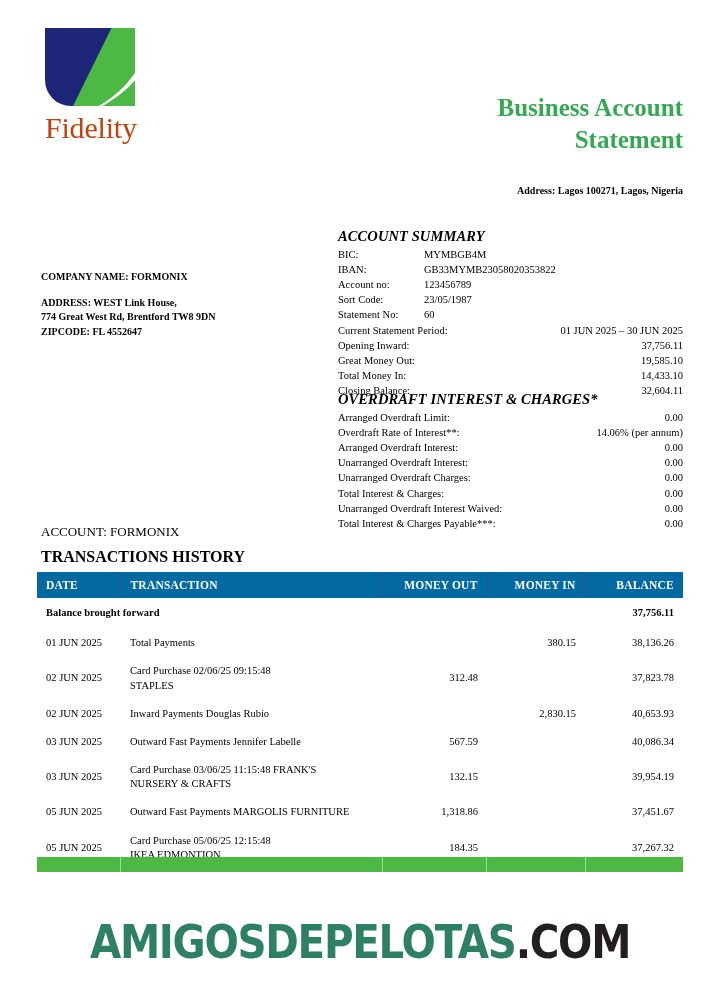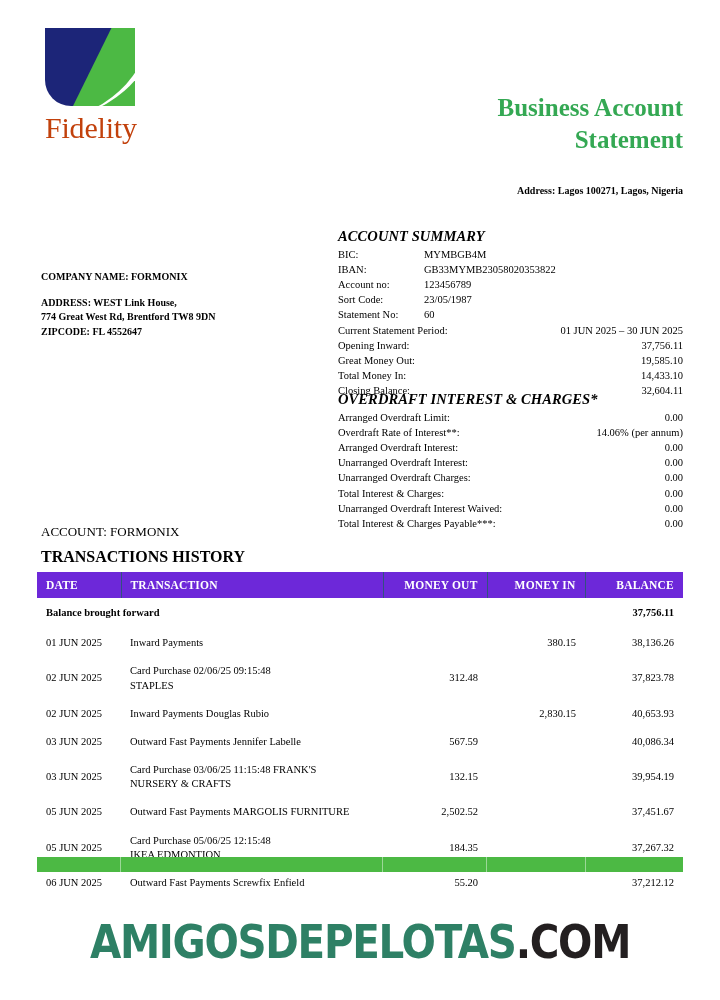--- a/index.html
+++ b/index.html
@@ -156,21 +156,21 @@
   
   .tx-table {
     position: absolute;
     left: 37px;
     top: 572px;
     width: 646px;
     border-collapse: collapse;
     table-layout: fixed;
   }
   .tx-table th {
-    background: #6d28d9;
+    background: #0369a1;
     color: #ffffff;
     font-size: 11.5px;
     font-weight: bold;
     padding: 7px 9px;
     border-right: 1px solid #33507f;
     letter-spacing: 0.2px;
   }
   .tx-table th:last-child { border-right: 0; }
   .tx-table th.l { text-align: left; }
   .tx-table th.r { text-align: right; }
@@ -371,21 +371,21 @@
   </thead>
   <tbody>
     <tr class="brought">
       <td colspan="2">Balance brought forward</td>
       <td></td>
       <td></td>
       <td class="r">37,756.11</td>
     </tr>
   <tr>
         <td>01 JUN 2025</td>
-        <td>Inward Payments</td>
+        <td>Total Payments</td>
         <td class="r"></td>
         <td class="r">380.15</td>
         <td class="r">38,136.26</td>
       </tr>
       <tr>
         <td>02 JUN 2025</td>
         <td>Card Purchase 02/06/25 09:15:48<br><span>STAPLES</span></td>
         <td class="r">312.48</td>
         <td class="r"></td>
         <td class="r">37,823.78</td>
@@ -407,37 +407,30 @@
       <tr>
         <td>03 JUN 2025</td>
         <td>Card Purchase 03/06/25 11:15:48 FRANK'S<br><span>NURSERY &amp; CRAFTS</span></td>
         <td class="r">132.15</td>
         <td class="r"></td>
         <td class="r">39,954.19</td>
       </tr>
       <tr>
         <td>05 JUN 2025</td>
         <td>Outward Fast Payments MARGOLIS FURNITURE</td>
-        <td class="r">2,502.52</td>
+        <td class="r">1,318.86</td>
         <td class="r"></td>
         <td class="r">37,451.67</td>
       </tr>
       <tr>
         <td>05 JUN 2025</td>
         <td>Card Purchase 05/06/25 12:15:48<br><span>IKEA EDMONTION</span></td>
         <td class="r">184.35</td>
         <td class="r"></td>
         <td class="r">37,267.32</td>
-      </tr>
-      <tr>
-        <td>06 JUN 2025</td>
-        <td>Outward Fast Payments Screwfix Enfield</td>
-        <td class="r">55.20</td>
-        <td class="r"></td>
-        <td class="r">37,212.12</td>
       </tr>
     </tbody>
 </table>
 
 <div class="green-bar">
   <span class="gb1"></span>
   <span class="gb2"></span>
   <span class="gb3"></span>
   <span class="gb4"></span>
   <span class="gb5"></span>

